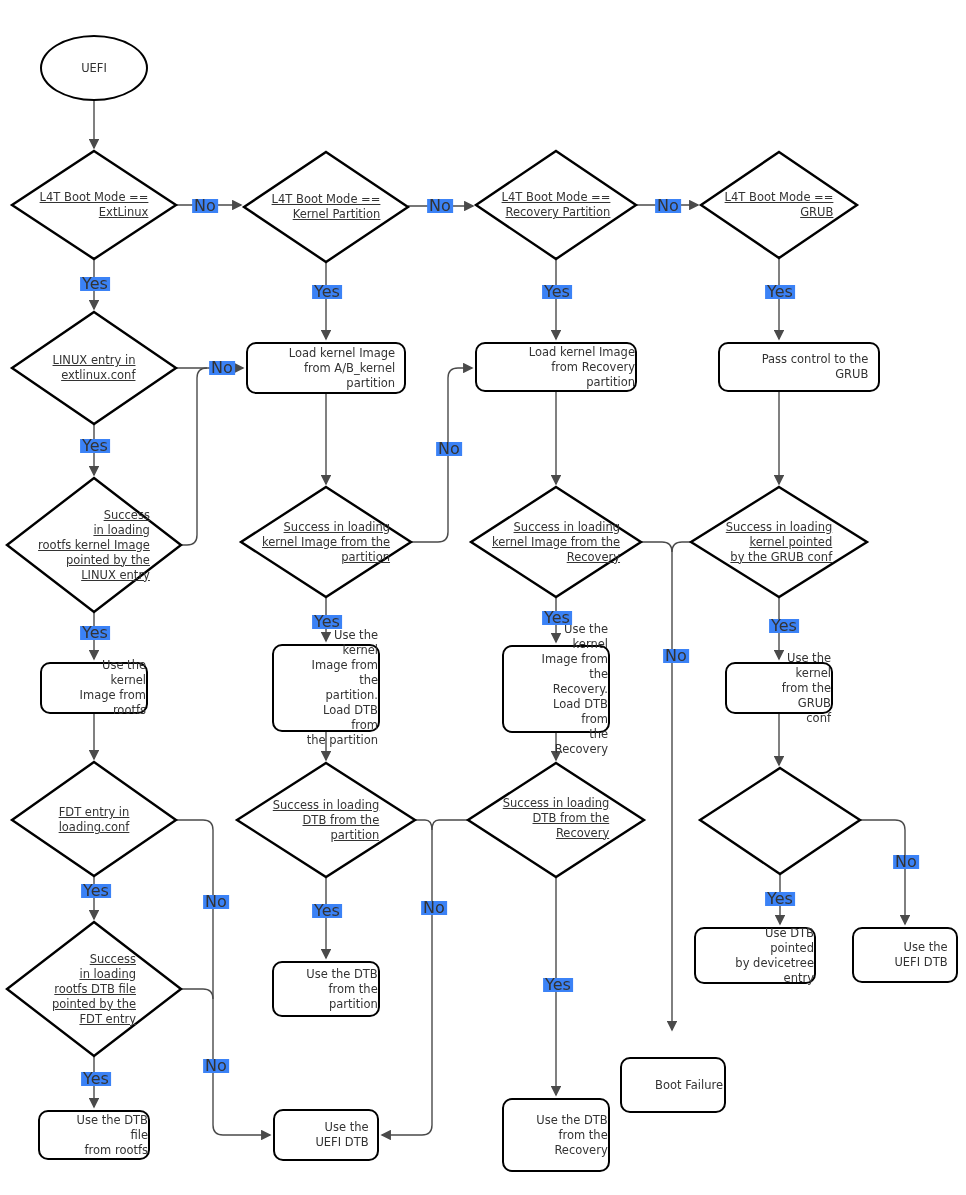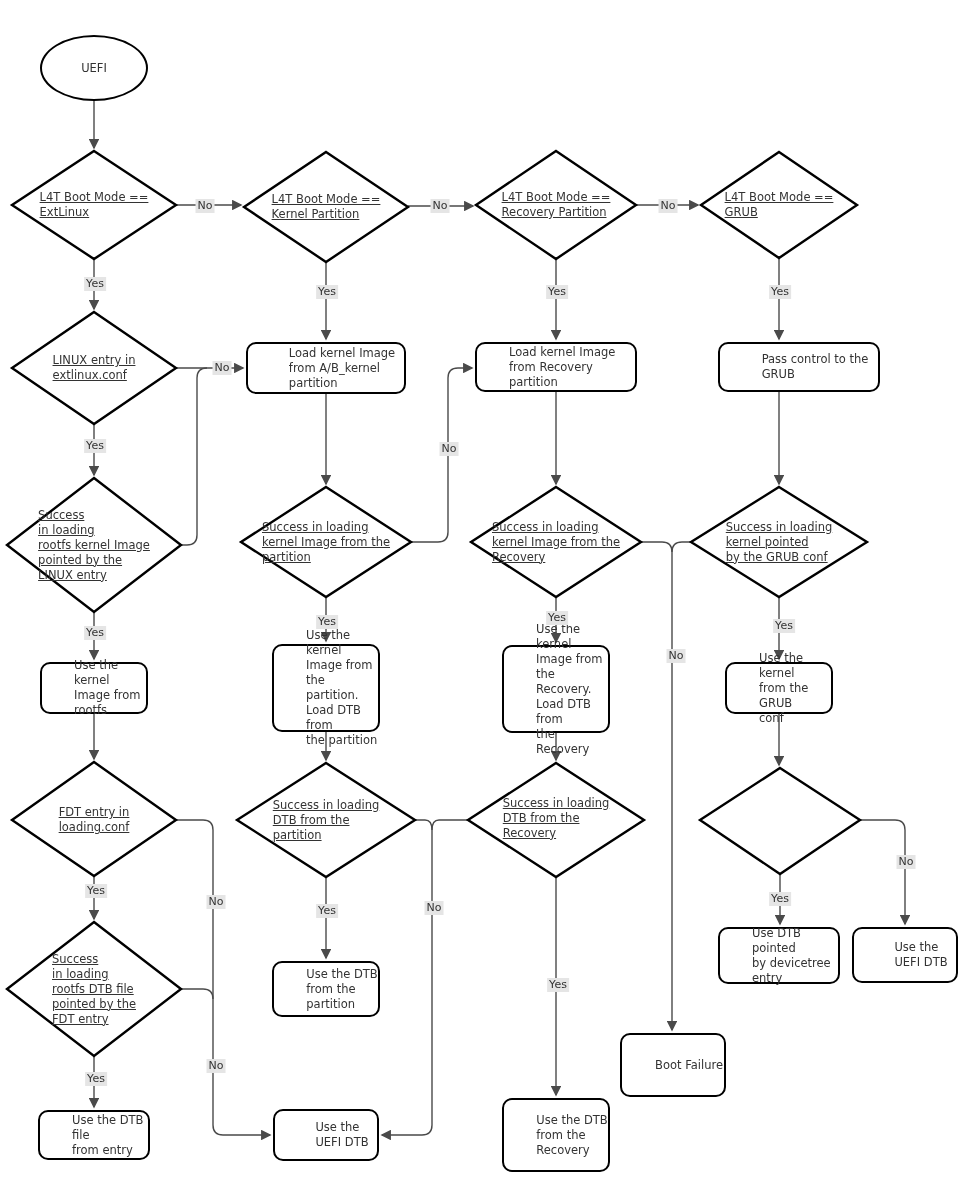--- a/index.html
+++ b/index.html
@@ -5,27 +5,27 @@
   :root{
     --stroke:#000000; --conn:#4a4a4a; --text:#333333; --bg:#ffffff;
   }
   html,body{margin:0;padding:0;background:var(--bg);}
   .canvas{position:relative;width:966px;height:1195px;background:var(--bg);
     font-family:"DejaVu Sans","Liberation Sans",sans-serif;color:var(--text);overflow:hidden;}
   .lines{position:absolute;left:0;top:0;width:966px;height:1195px;}
   .conn{fill:none;stroke:var(--conn);stroke-width:1.4px;}
   .shape{fill:#ffffff;stroke:var(--stroke);stroke-width:2.4px;stroke-linejoin:miter;}
   .node{position:absolute;display:flex;align-items:center;justify-content:center;
-    text-align:left;white-space:pre-line;font-size:11.5px;line-height:15px;
+    text-align:right;white-space:pre-line;font-size:11.5px;line-height:15px;
     box-sizing:border-box;color:var(--text);}
   .box{border:2.4px solid var(--stroke);border-radius:10px;background:#ffffff;padding-left:32px;}
   .ellipse{border:2.4px solid var(--stroke);border-radius:50%;background:#ffffff;}
   .dtext{background:transparent;pointer-events:none;text-decoration:underline;}
-  .elabel{position:absolute;transform:translate(-50%,-50%);background:#e5e5e5;
-    padding:0 2px;font-size:11px;line-height:14px;color:var(--text);}
+  .elabel{position:absolute;transform:translate(-50%,-50%);background:#3b82f6;
+    padding:0 2px;font-size:16px;line-height:14px;color:var(--text);}
 </style>
 </head>
 <body>
 
 <div class="canvas">
 
   <svg class="lines" width="966" height="1195" viewBox="0 0 966 1195" xmlns="http://www.w3.org/2000/svg">
     <defs>
       <marker id="arw" viewBox="0 0 10 10" refX="8.5" refY="5" markerWidth="7.5" markerHeight="7.5" orient="auto">
         <path d="M0,0 L10,5 L0,10 z" fill="var(--conn)"></path>
@@ -143,28 +143,28 @@
 Image from the
 Recovery.
 Load DTB from
 the Recovery</span></div>
   <div class="node box" style="left:725px;top:662px;width:108px;height:52px"><span>Use the kernel
 from the GRUB
 conf</span></div>
   <div class="node box" style="left:272px;top:961px;width:108px;height:56px"><span>Use the DTB
 from the
 partition</span></div>
-  <div class="node box" style="left:718px;top:927px;width:122px;height:57px"><span>Use DTB pointed
+  <div class="node box" style="left:694px;top:927px;width:122px;height:57px"><span>Use DTB pointed
 by devicetree
 entry</span></div>
   <div class="node box" style="left:852px;top:927px;width:106px;height:56px"><span>Use the
 UEFI DTB</span></div>
-  <div class="node box" style="left:620px;top:1033px;width:106px;height:64px"><span>Boot Failure</span></div>
+  <div class="node box" style="left:620px;top:1057px;width:106px;height:56px"><span>Boot Failure</span></div>
   <div class="node box" style="left:38px;top:1110px;width:112px;height:50px"><span>Use the DTB file
-from entry</span></div>
+from rootfs</span></div>
   <div class="node box" style="left:273px;top:1109px;width:106px;height:52px"><span>Use the
 UEFI DTB</span></div>
   <div class="node box" style="left:502px;top:1098px;width:108px;height:74px"><span>Use the DTB
 from the
 Recovery</span></div>
 
   <span class="elabel" style="left:205px;top:206px">No</span>
   <span class="elabel" style="left:440px;top:206px">No</span>
   <span class="elabel" style="left:668px;top:206px">No</span>
   <span class="elabel" style="left:95px;top:284px">Yes</span>

